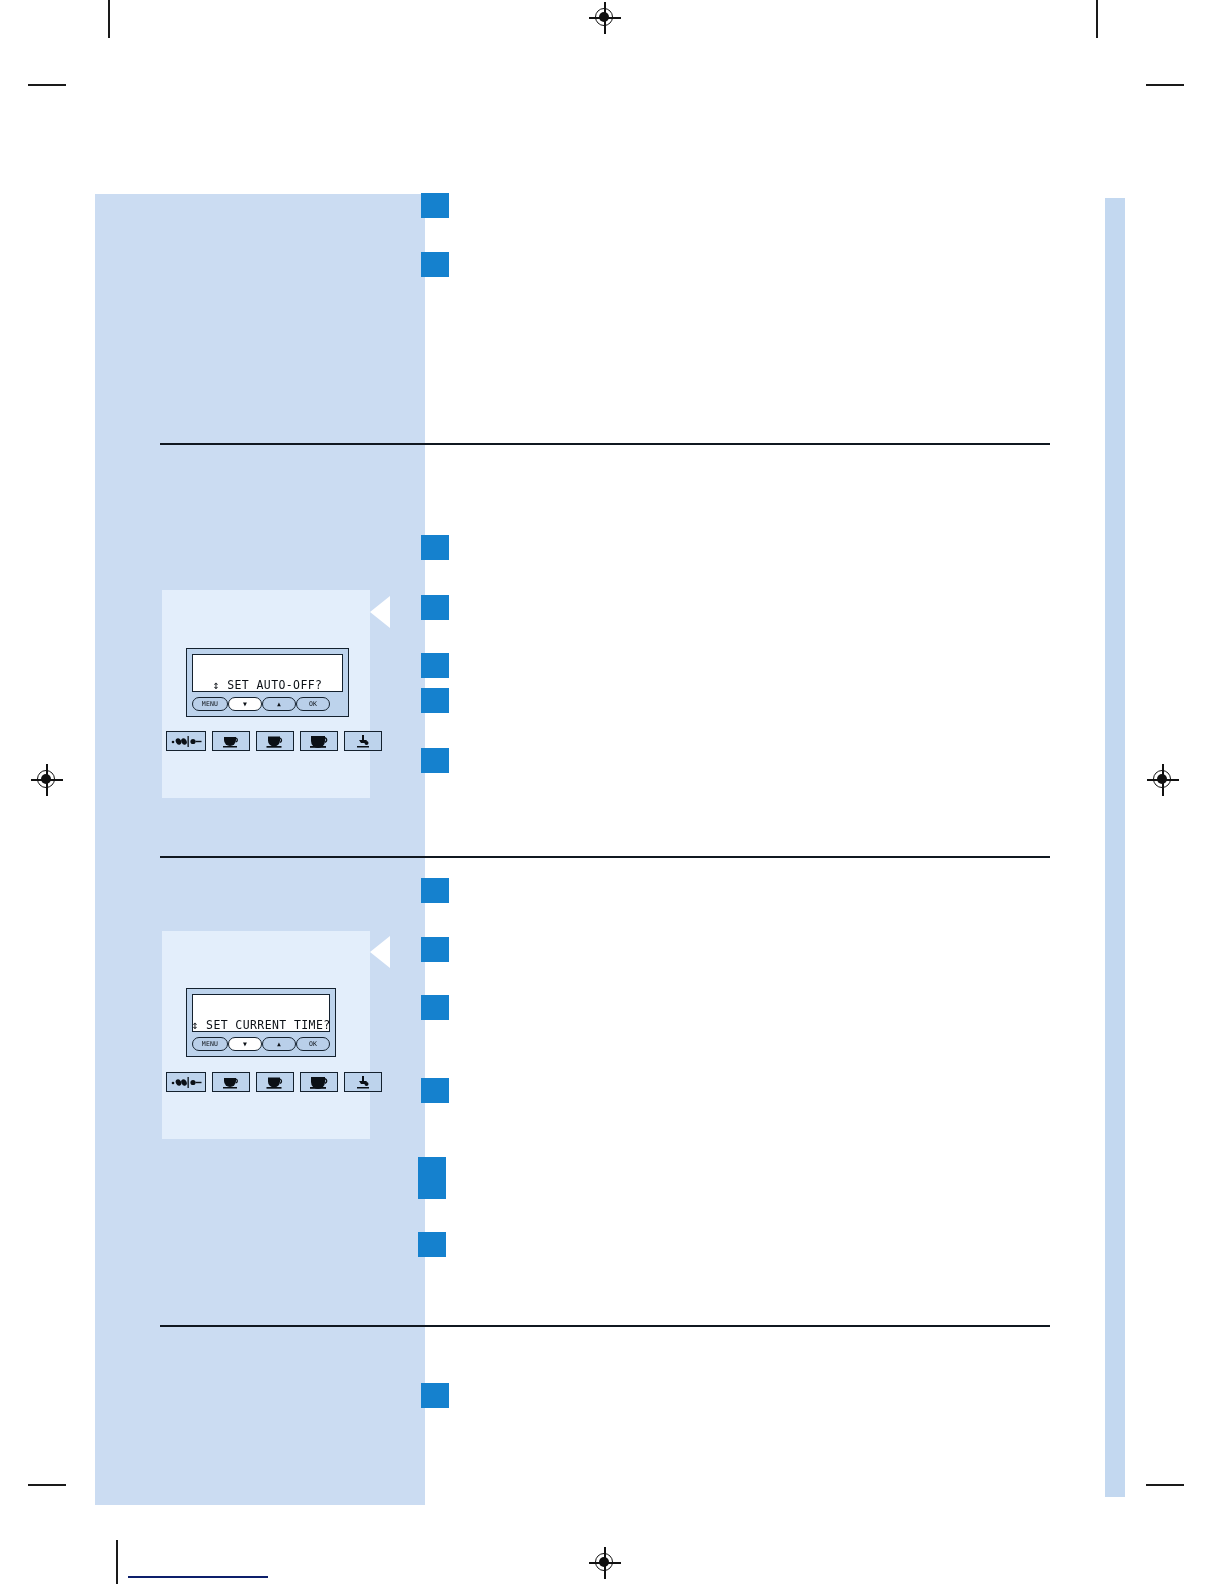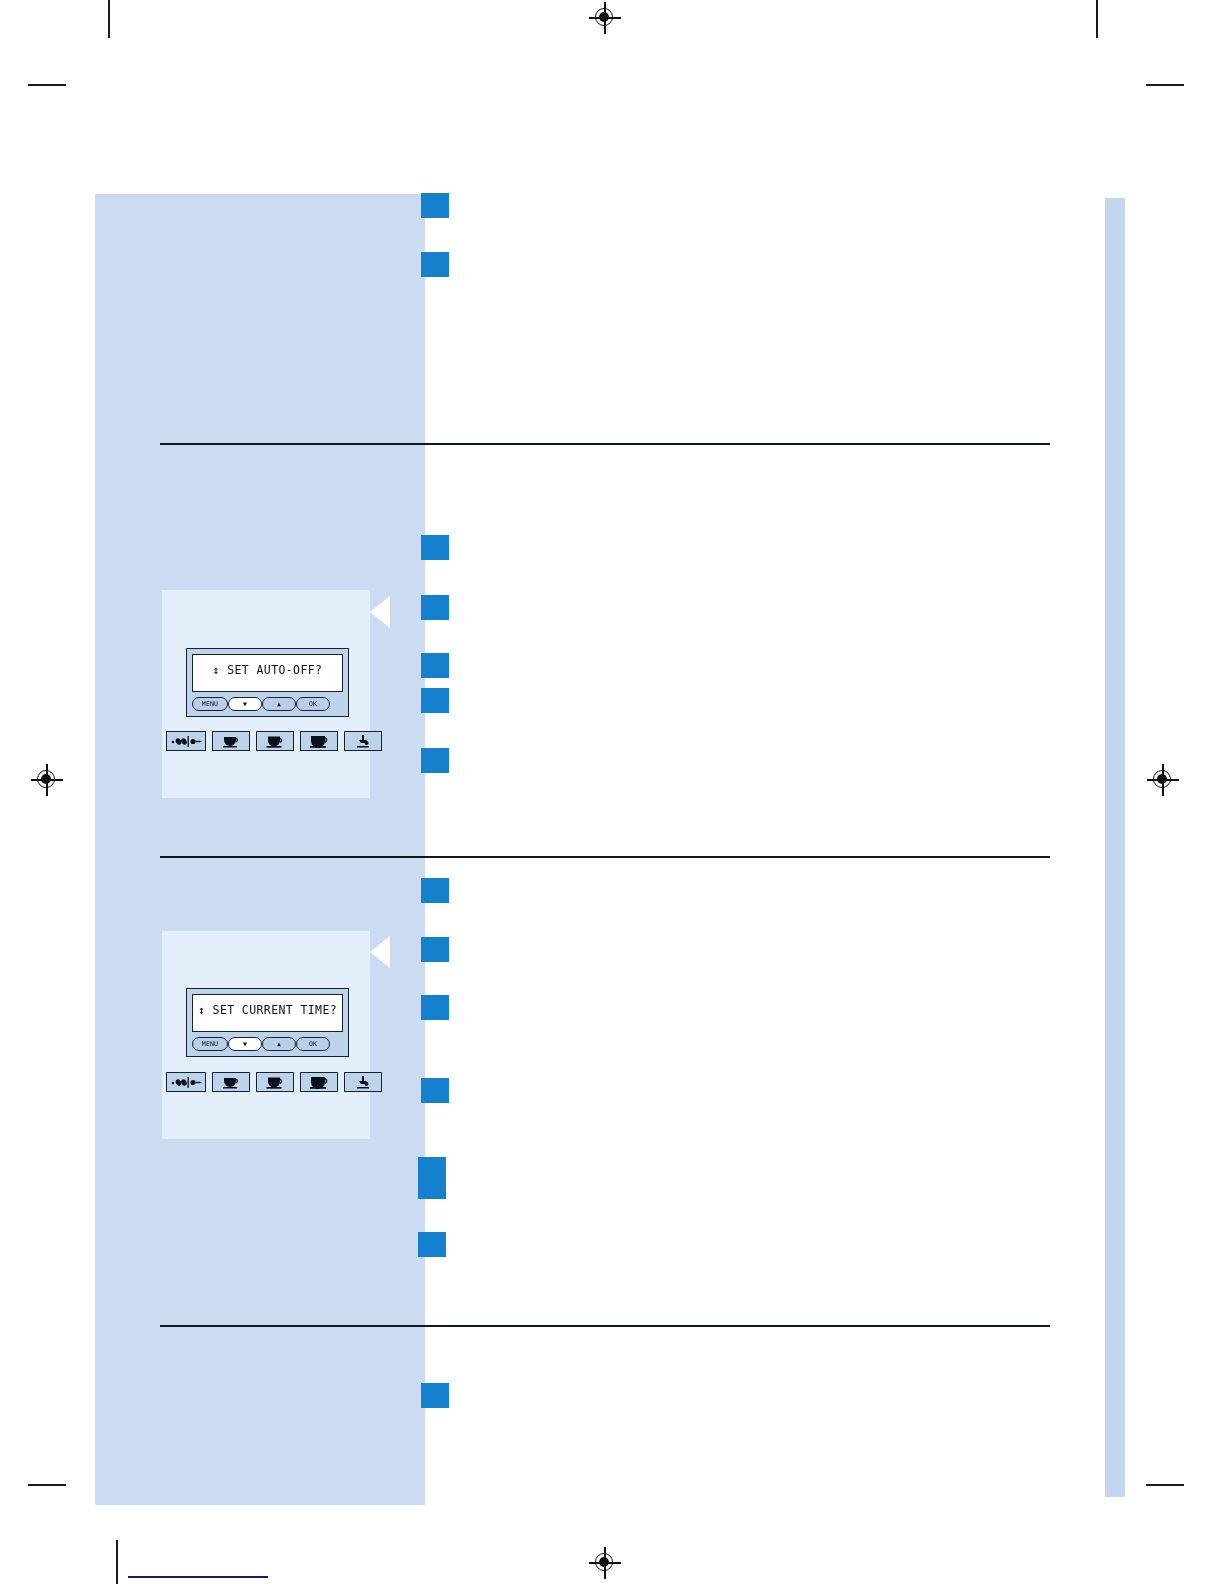--- a/index.html
+++ b/index.html
@@ -112,21 +112,21 @@
     padding: 5px 5px 5px 5px;
   }
   .lcd {
     background: #ffffff;
     border: 1.6px solid #14212e;
     box-sizing: border-box;
     height: 38px;
     display: flex;
     align-items: flex-start;
     justify-content: center;
-    padding-top: 8px;
+    padding-top: 23px;
   }
   .lcd-text {
     font-family: "DejaVu Sans Mono", "Liberation Mono", monospace;
     font-size: 11.5px;
     letter-spacing: 0.4px;
     color: #0b1016;
     white-space: nowrap;
   }
   .btn-row {
     display: flex;
@@ -282,21 +282,21 @@
 <div class="marker" style="left:421px; top:937px;"></div>
 <div class="marker" style="left:421px; top:995px;"></div>
 <div class="marker" style="left:421px; top:1078px;"></div>
 <div class="marker" style="left:418px; top:1157px;"></div>
 <div class="marker" style="left:418px; top:1174px;"></div>
 <div class="marker" style="left:418px; top:1232px;"></div>
 
 <div class="callout" style="left:162px; top:931px; width:208px; height:208px;"></div>
 <div class="callout-notch" style="left:370px; top:936px;"></div>
 
-<div class="display-unit" style="left:186px; top:988px; width:163px;">
+<div class="display-unit" style="left:186px; top:988px; width:150px;">
   <div class="lcd">
     <span class="lcd-text">↕ SET CURRENT TIME?</span>
   </div>
   <div class="btn-row">
     <div class="key wide">MENU</div>
     <div class="key active">▼</div>
     <div class="key">▲</div>
     <div class="key">OK</div>
   </div>
 </div>

